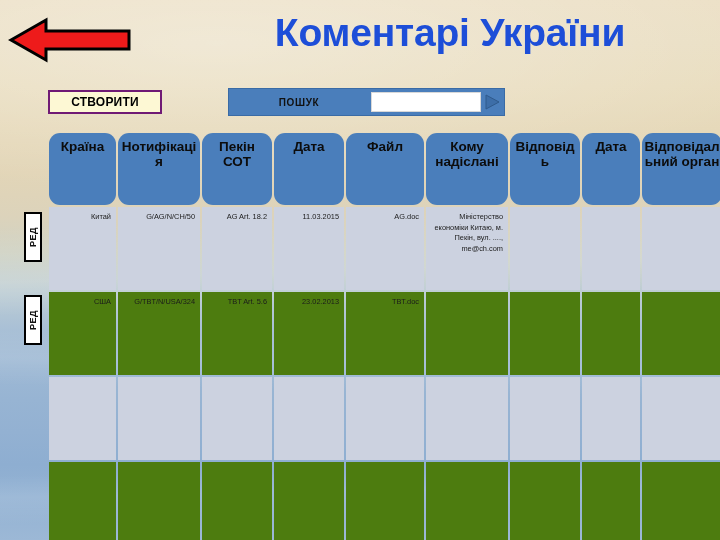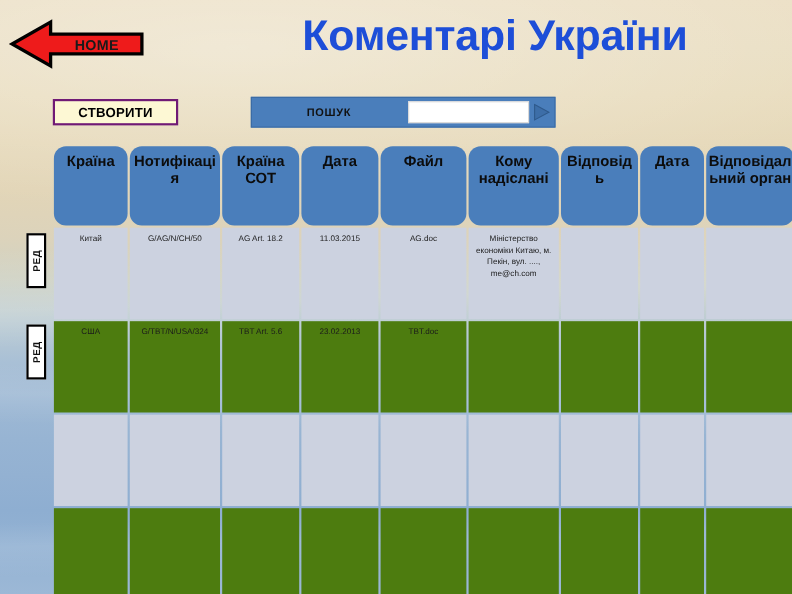--- a/index.html
+++ b/index.html
@@ -115,21 +115,21 @@
     font-size:13.5px;font-weight:bold;
     height:66px;vertical-align:top;
     padding:6px 2px 0 2px;
     text-align:center;line-height:1.12;
     word-wrap:break-word;overflow-wrap:break-word;border-radius:11px;
   }
   #grid td{
     height:78px;vertical-align:top;
     padding:5px 5px 0 5px;
     font-size:7.4px;color:#1b1b1b;line-height:1.45;
-    text-align:center;
+    text-align:right;
     word-wrap:break-word;overflow-wrap:break-word;
   }
   #grid tr.shade-a td{background:#ccd2e0;}
   #grid tr.shade-b td{background:#4d7c0f;}
 
   
   col.c0{width:67px;}
   col.c1{width:82px;}
   col.c2{width:70px;}
   col.c3{width:70px;}
@@ -141,21 +141,20 @@
 </style>
 </head>
 <body>
 
 <div id="bg"></div>
 
 <div id="home-arrow">
   <svg viewBox="0 0 124 48">
     <polygon points="3,24 38,4 38,15 121,15 121,33 38,33 38,44" fill="#ee1b1b" stroke="#000000" stroke-width="3" stroke-linejoin="miter"></polygon>
   </svg>
-  <div id="home-label">HOME</div>
 </div>
 
 <div id="page-title">Коментарі України</div>
 
 <div id="create-button">СТВОРИТИ</div>
 
 <div id="search-bar">
   <div id="search-label">ПОШУК</div>
   <input id="search-input" type="text" value="" style="">
   <div id="search-go">
@@ -181,21 +180,21 @@
       <col class="c4">
     <col class="c5">
       <col class="c6">
       <col class="c7">
       <col class="c8">
   </colgroup>
   <thead>
     <tr>
       <th>Країна</th>
       <th>Нотифікація</th>
-      <th>Країна СОТ</th>
+      <th>Пекін СОТ</th>
       <th>Дата</th>
       <th>Файл</th>
       <th>Кому надіслані</th>
       <th>Відповідь</th>
       <th>Дата</th>
       <th>Відповідальний орган</th>
     </tr>
   </thead>
   <tbody>
     <tr class="shade-a">

